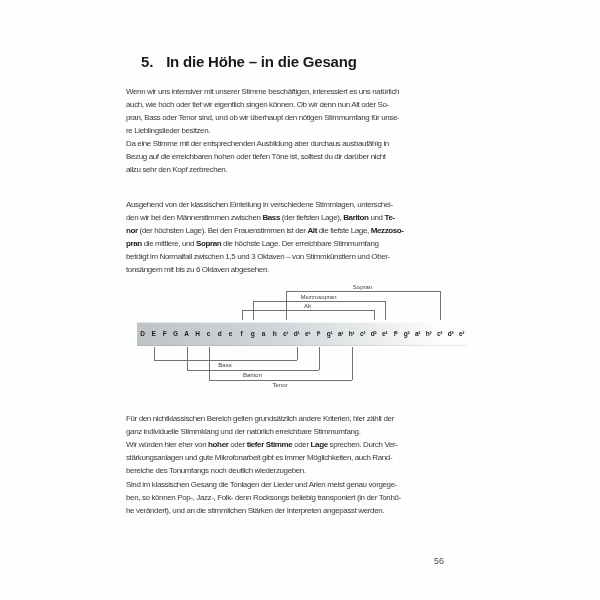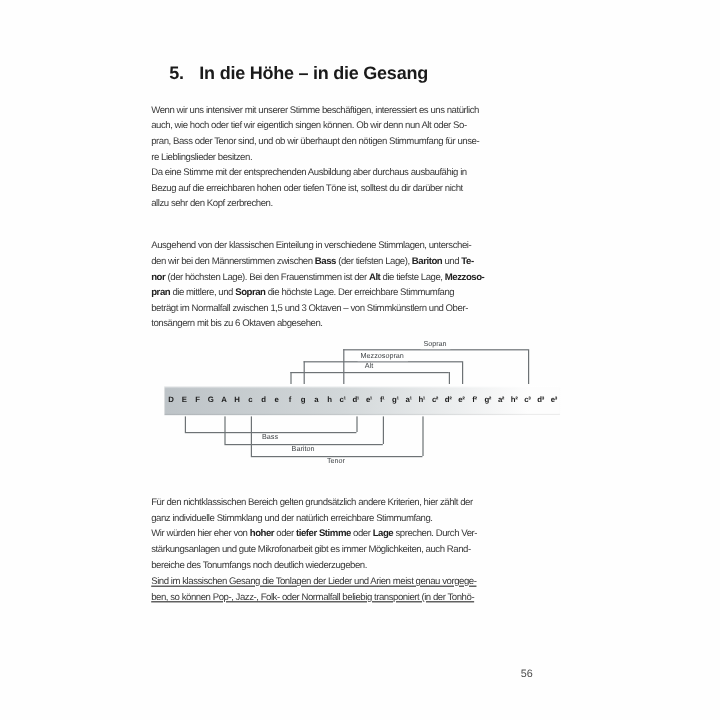--- a/index.html
+++ b/index.html
@@ -35,21 +35,21 @@
     font-size: 8px;
     line-height: 13px;
     letter-spacing: -0.38px;
     color: #3a3a3a;
   }
   .para b { color: #222; }
   #p1 { top: 85px; }
   #p2 { top: 166px; }
   #p3 { top: 198px; }
   #p4 { top: 412px; }
-  #p5 { top: 478px; text-decoration: underline; }
+  #p5 { top: 478px; }
   .page-number {
     position: absolute;
     left: 434px;
     top: 556px;
     font-size: 9px;
     color: #4d4d4d;
   }
   #diagram {
     position: absolute;
     left: 0; top: 0;
@@ -146,17 +146,17 @@
       <div class="abs vline" style="left: 186.5px; top: 347px; height: 23px; background: rgb(109, 114, 117);"></div>
       <div class="abs vline" style="left: 318.5px; top: 347px; height: 23px; background: rgb(109, 114, 117);"></div>
       <div class="abs voice-label" style="left: 252.5px; top: 372px;">Bariton</div>
       <div class="abs hline" style="left: 208.5px; top: 380px; width: 143px; background: rgb(109, 114, 117);"></div>
       <div class="abs vline" style="left: 208.5px; top: 347px; height: 33px; background: rgb(109, 114, 117);"></div>
       <div class="abs vline" style="left: 351.5px; top: 347px; height: 33px; background: rgb(109, 114, 117);"></div>
       <div class="abs voice-label" style="left: 280px; top: 382px;">Tenor</div>
     </div>
 
   <div class="para" id="p4"><span>Für den nichtklassischen Bereich gelten grundsätzlich andere Kriterien, hier zählt der</span><br><span>ganz individuelle Stimmklang und der natürlich erreichbare Stimmumfang.</span><br><span>Wir würden hier eher von </span><b>hoher</b><span> oder </span><b>tiefer Stimme</b><span> oder </span><b>Lage</b><span> sprechen. Durch Ver-</span><br><span>stärkungsanlagen und gute Mikrofonarbeit gibt es immer Möglichkeiten, auch Rand-</span><br><span>bereiche des Tonumfangs noch deutlich wiederzugeben.</span></div>
-  <div class="para" id="p5"><span>Sind im klassischen Gesang die Tonlagen der Lieder und Arien meist genau vorgege-</span><br><span>ben, so können Pop-, Jazz-, Folk- oder Normalfall beliebig transponiert (in der Tonhö-</span><br></div>
+  <div class="para" id="p5"><span>Sind im klassischen Gesang die Tonlagen der Lieder und Arien meist genau vorgege-</span><br><span>ben, so können Pop-, Jazz-, Folk- denn Rocksongs beliebig transponiert (in der Tonhö-</span><br><span>he verändert), und an die stimmlichen Stärken der Interpreten angepasst werden.</span></div>
 
   <div class="page-number">56</div>
 
 </div>
 
 </body></html>

